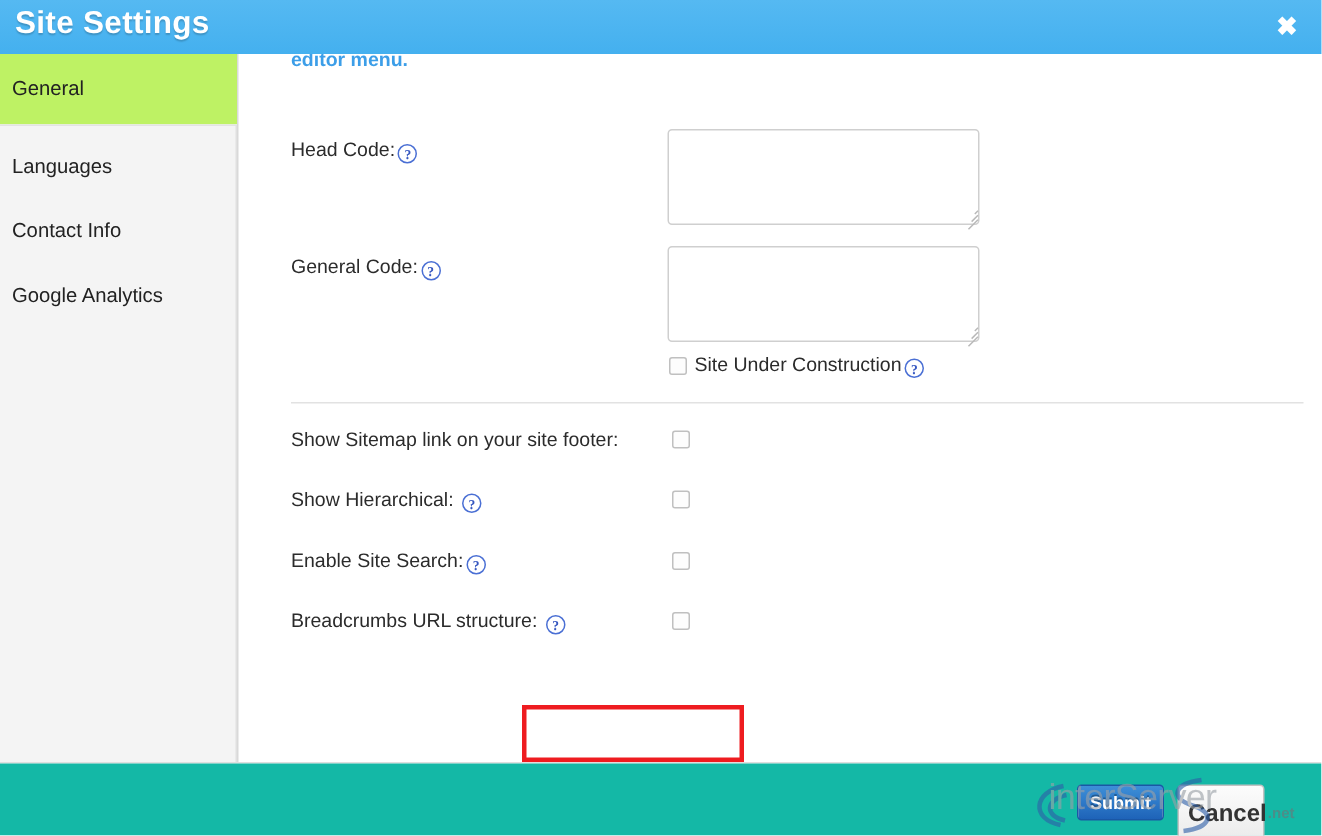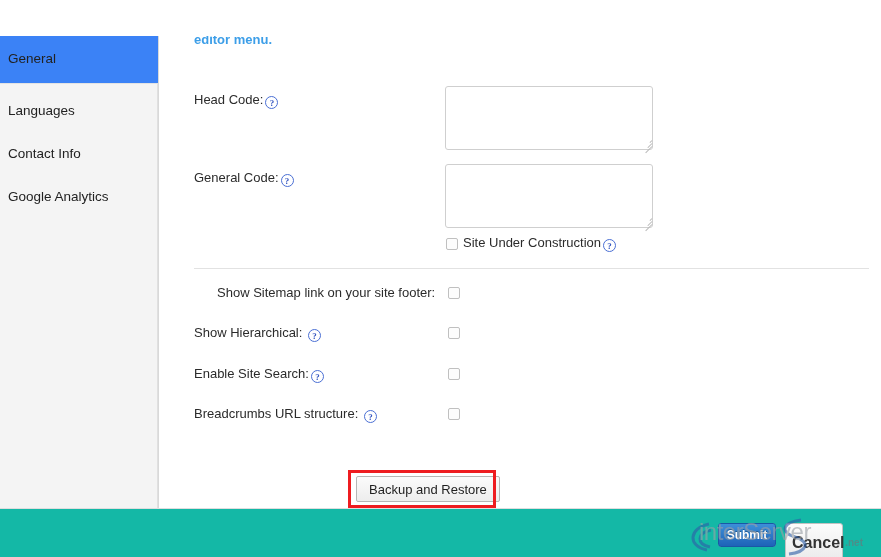--- a/index.html
+++ b/index.html
@@ -69,21 +69,21 @@
     height: 472px;
     background: #ffffff;
     border-right: 1px solid #d9d9d9;
     box-sizing: border-box;
   }
   .sidebar .nav-active {
     position: absolute;
     left: 0; top: 0;
     width: 158px;
     height: 47px;
-    background: #3b82f6;
+    background: #bef264;
     box-sizing: border-box;
   }
   .sidebar .nav-active .nav-label {
     position: absolute;
     left: 8px;
     top: 15px;
     font-size: 13.5px;
     color: #222222;
   }
   .sidebar .nav-list {
@@ -338,20 +338,24 @@
     position: absolute;
     left: 2px;
     top: 0;
   }
 </style>
 </head>
 <body>
 
 <div class="dialog">
 
+  <div class="titlebar">
+    <div class="title">Site Settings</div>
+    <div class="close-btn">✖</div>
+  </div>
 
   <div class="sidebar">
     <div class="nav-active">
       <span class="nav-label">General</span>
     </div>
     <div class="nav-list">
       <div class="nav-item i0">
         <span class="nav-label">Languages</span>
       </div>
       <div class="nav-item i1">
@@ -394,21 +398,21 @@
     <div class="field-row" style="top:199px;">
       <div class="cbox" style="left:286px; top:3px;"></div>
       <div class="inline-check-label" style="left:303px; top:0px;">
         <span>Site Under Construction</span><span class="help-icon">?</span>
       </div>
     </div>
 
     <div class="divider" style="top:232px;"></div>
 
     <div class="field-row" style="top:249px;">
-      <div class="field-label" style="left:34px; top:0px;margin-left:23px;">
+      <div class="field-label" style="left:34px; top:0px;">
         <span>Show Sitemap link on your site footer:</span>
       </div>
       <div class="cbox" style="left:288px; top:2px;"></div>
     </div>
 
     <div class="field-row" style="top:289px;">
       <div class="field-label" style="left:34px; top:0px;">
         <span>Show Hierarchical:</span>&nbsp;<span class="help-icon">?</span>
       </div>
       <div class="cbox" style="left:288px; top:2px;"></div>
@@ -421,21 +425,20 @@
       <div class="cbox" style="left:288px; top:2px;"></div>
     </div>
 
     <div class="field-row" style="top:370px;">
       <div class="field-label" style="left:34px; top:0px;">
         <span>Breadcrumbs URL structure:</span>&nbsp;<span class="help-icon">?</span>
       </div>
       <div class="cbox" style="left:288px; top:2px;"></div>
     </div>
 
-    <button class="btn-backup">Backup and Restore</button>
     <div class="redbox"></div>
 
   </div>
 
   <div class="footer-rule"></div>
   <div class="footer">
     <button class="btn-submit">Submit</button>
     <button class="btn-cancel">Cancel</button>
   </div>
 

